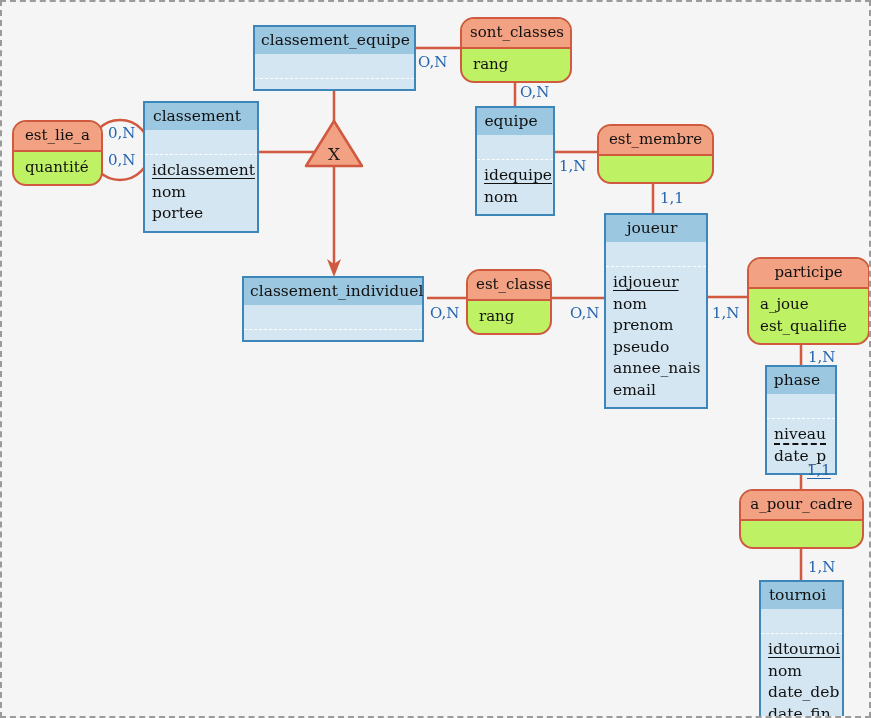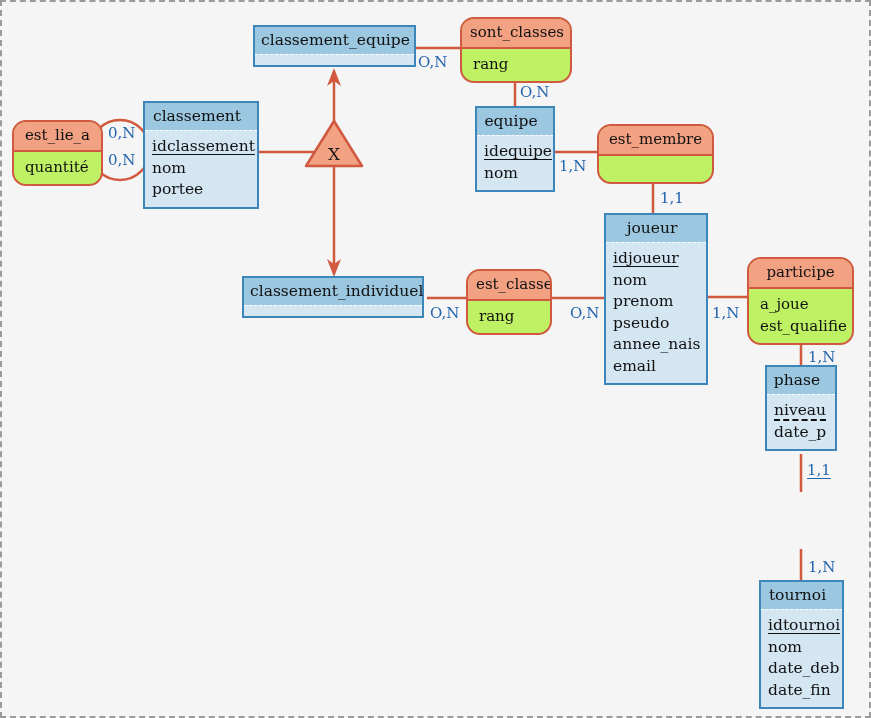--- a/index.html
+++ b/index.html
@@ -25,20 +25,21 @@
     background:#9bc7e0;
     text-align:center;
     padding:3px 14px 4px 6px;
     line-height:20px;
     white-space:nowrap;
   }
   .ent-body{
     border-top:1px dashed rgba(255,255,255,.92);
     padding:5px 7px 6px 7px;
     line-height:21.5px;
+    margin-top:24px;
   }
   .ent-body.empty{padding:0;height:10px;}
   .attr{white-space:nowrap;}
   .pk{text-decoration:underline;text-underline-offset:3px;}
   .pk-dashed{text-decoration:underline dashed 1.5px;text-underline-offset:4px;}
   
   .assoc{
     position:absolute;z-index:2;
     border:2.5px solid #d0593f;
     border-radius:14px;
@@ -172,28 +173,32 @@
     <div class="as-body empty"></div>
   </div>
 
   <div class="assoc" style="left:464px;top:267px;width:86px;">
     <div class="as-head">est_classe</div>
     <div class="as-body">
       <div class="attr">rang</div>
     </div>
   </div>
 
-  <div class="assoc" style="left:745px;top:255px;width:107px;">
+  <div class="assoc" style="left:745px;top:255px;width:123px;">
     <div class="as-head">participe</div>
     <div class="as-body">
       <div class="attr">a_joue</div>
       <div class="attr">est_qualifie</div>
     </div>
   </div>
 
+  <div class="assoc" style="left:737px;top:487px;width:125px;">
+    <div class="as-head">a_pour_cadre</div>
+    <div class="as-body empty"></div>
+  </div>
 
   <span class="card" style="left:106px;top:123px;">0,N</span>
   <span class="card" style="left:106px;top:150px;">0,N</span>
   <span class="card" style="left:416px;top:52px;">O,N</span>
   <span class="card" style="left:518px;top:82px;">O,N</span>
   <span class="card" style="left:557px;top:156px;">1,N</span>
   <span class="card" style="left:658px;top:188px;">1,1</span>
   <span class="card" style="left:428px;top:303px;">O,N</span>
   <span class="card" style="left:568px;top:303px;">O,N</span>
   <span class="card" style="left:710px;top:303px;">1,N</span>

